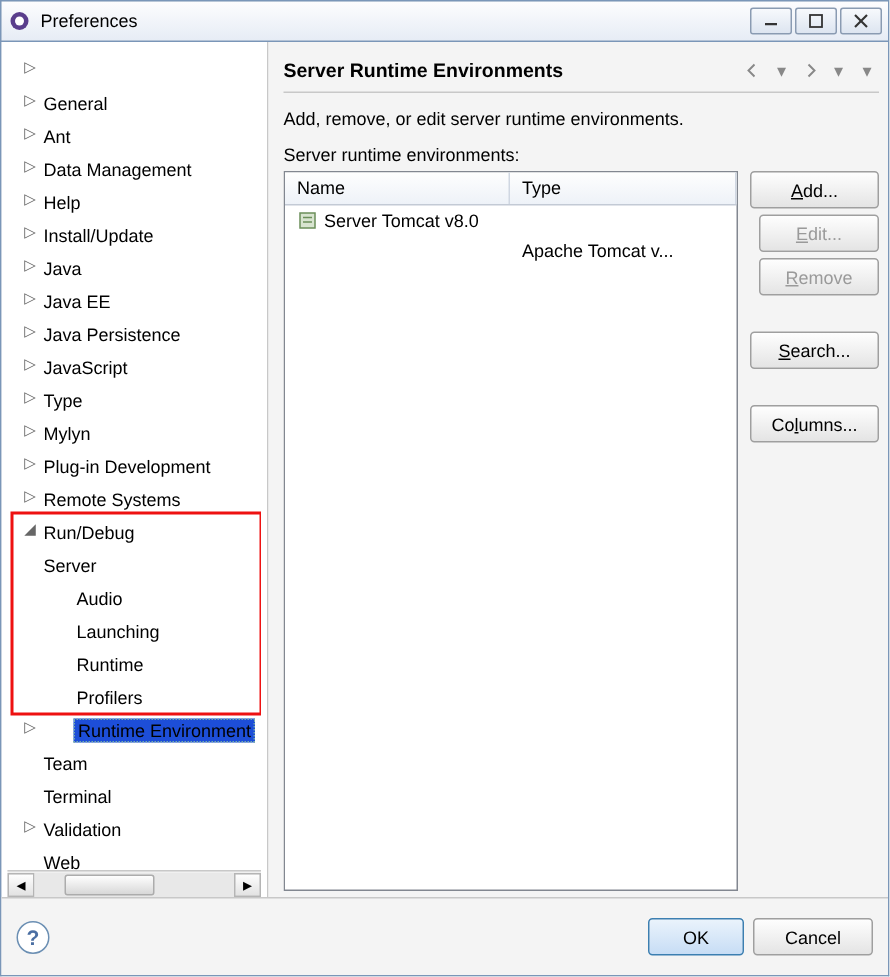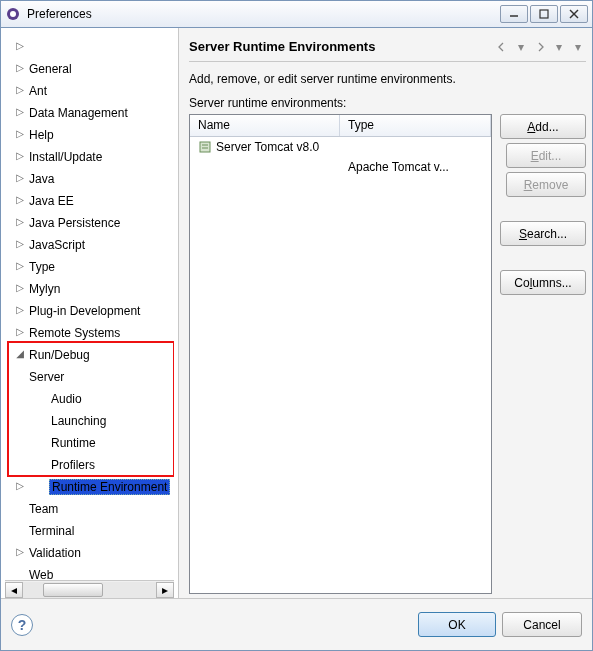--- a/index.html
+++ b/index.html
@@ -58,21 +58,21 @@
 .btncol { width:86px; display:flex; flex-direction:column; gap:4px; }
 .btn { height:25px; border:1px solid #9f9f9f; background:linear-gradient(#fefefe,#e4e4e4); border-radius:3px; display:flex;align-items:center;justify-content:center; cursor:default; padding:0 6px;}
 .btn.disabled { color:#9a9a9a; }
 .btn .ul { text-decoration:underline; }
 .btncol .spacer { height:16px; }
 
 
 .bottombar { height:52px; border-top:1px solid #c8c8c8; display:flex; align-items:center; padding:0 10px; background:#f4f4f4; }
 .helpicon { width:22px; height:22px; border:1px solid #6b8fb3; border-radius:50%; color:#4b6fa3; display:flex;align-items:center;justify-content:center; font-weight:bold; font-size:14px; background:#fff; }
 .bottombar .spacer { flex:1; }
-.btn.primary { background:linear-gradient(#eaf3fc,#c7ddf5); border:1px solid #3c7fb1; width:78px; }
+.btn.primary { background:linear-gradient(#eaf3fc,#c7ddf5); border:1px solid #3c7fb1; width:64px; }
 .btn.secondary { width:80px; }
 .btn + .btn { margin-left:6px; }
 </style>
 </head>
 <body>
 
 <div class="titlebar">
   <span class="sysicon">
     <svg viewBox="0 0 16 16">
         <circle cx="8" cy="8" r="6" fill="#5a3e8c"></circle>

